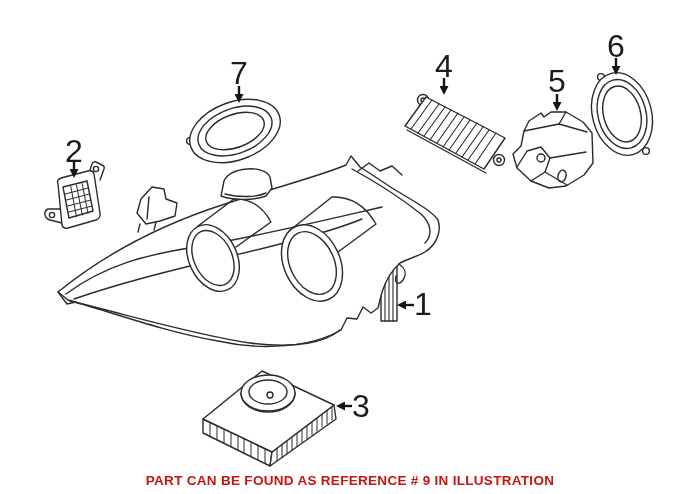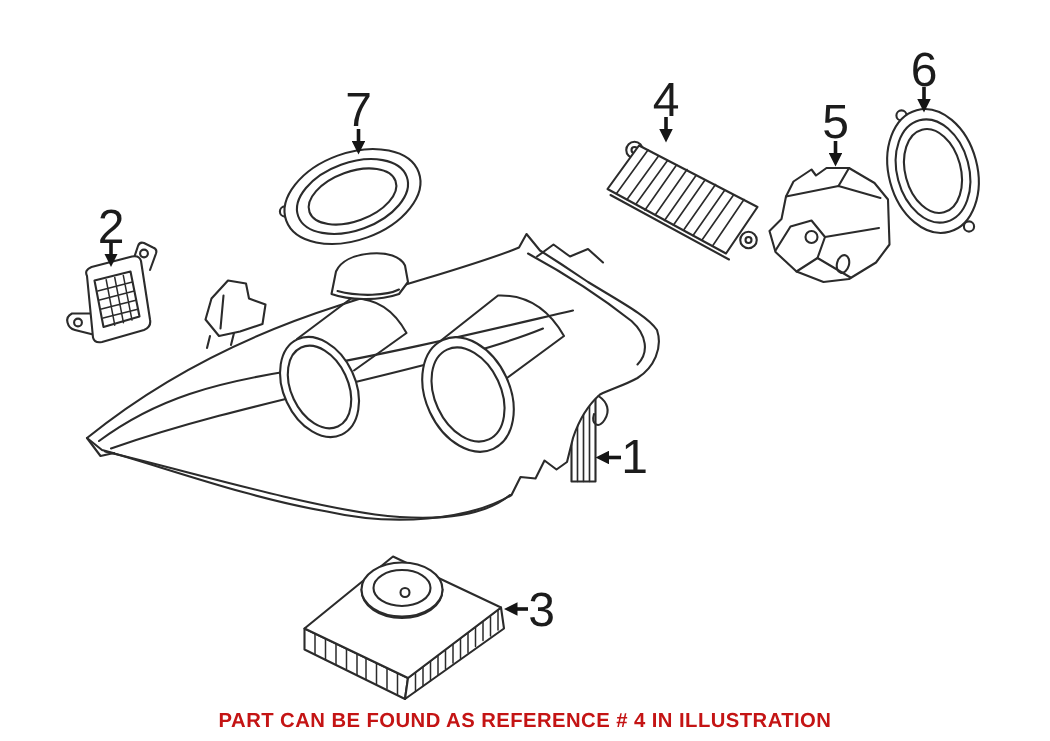--- a/index.html
+++ b/index.html
@@ -167,14 +167,14 @@
   </svg>
 
   <div class="callout" style="left:423px;top:304px">1</div>
   <div class="callout" style="left:74px;top:151px">2</div>
   <div class="callout" style="left:361px;top:406px">3</div>
   <div class="callout" style="left:444px;top:66px">4</div>
   <div class="callout" style="left:557px;top:81px">5</div>
   <div class="callout" style="left:616px;top:46px">6</div>
   <div class="callout" style="left:239px;top:73px">7</div>
 
-  <div class="caption">PART CAN BE FOUND AS REFERENCE # 4 IN ILLUSTRATION</div>
+  <div class="caption">PART CAN BE FOUND AS REFERENCE # 9 IN ILLUSTRATION</div>
 </div>
 
 </body></html>

